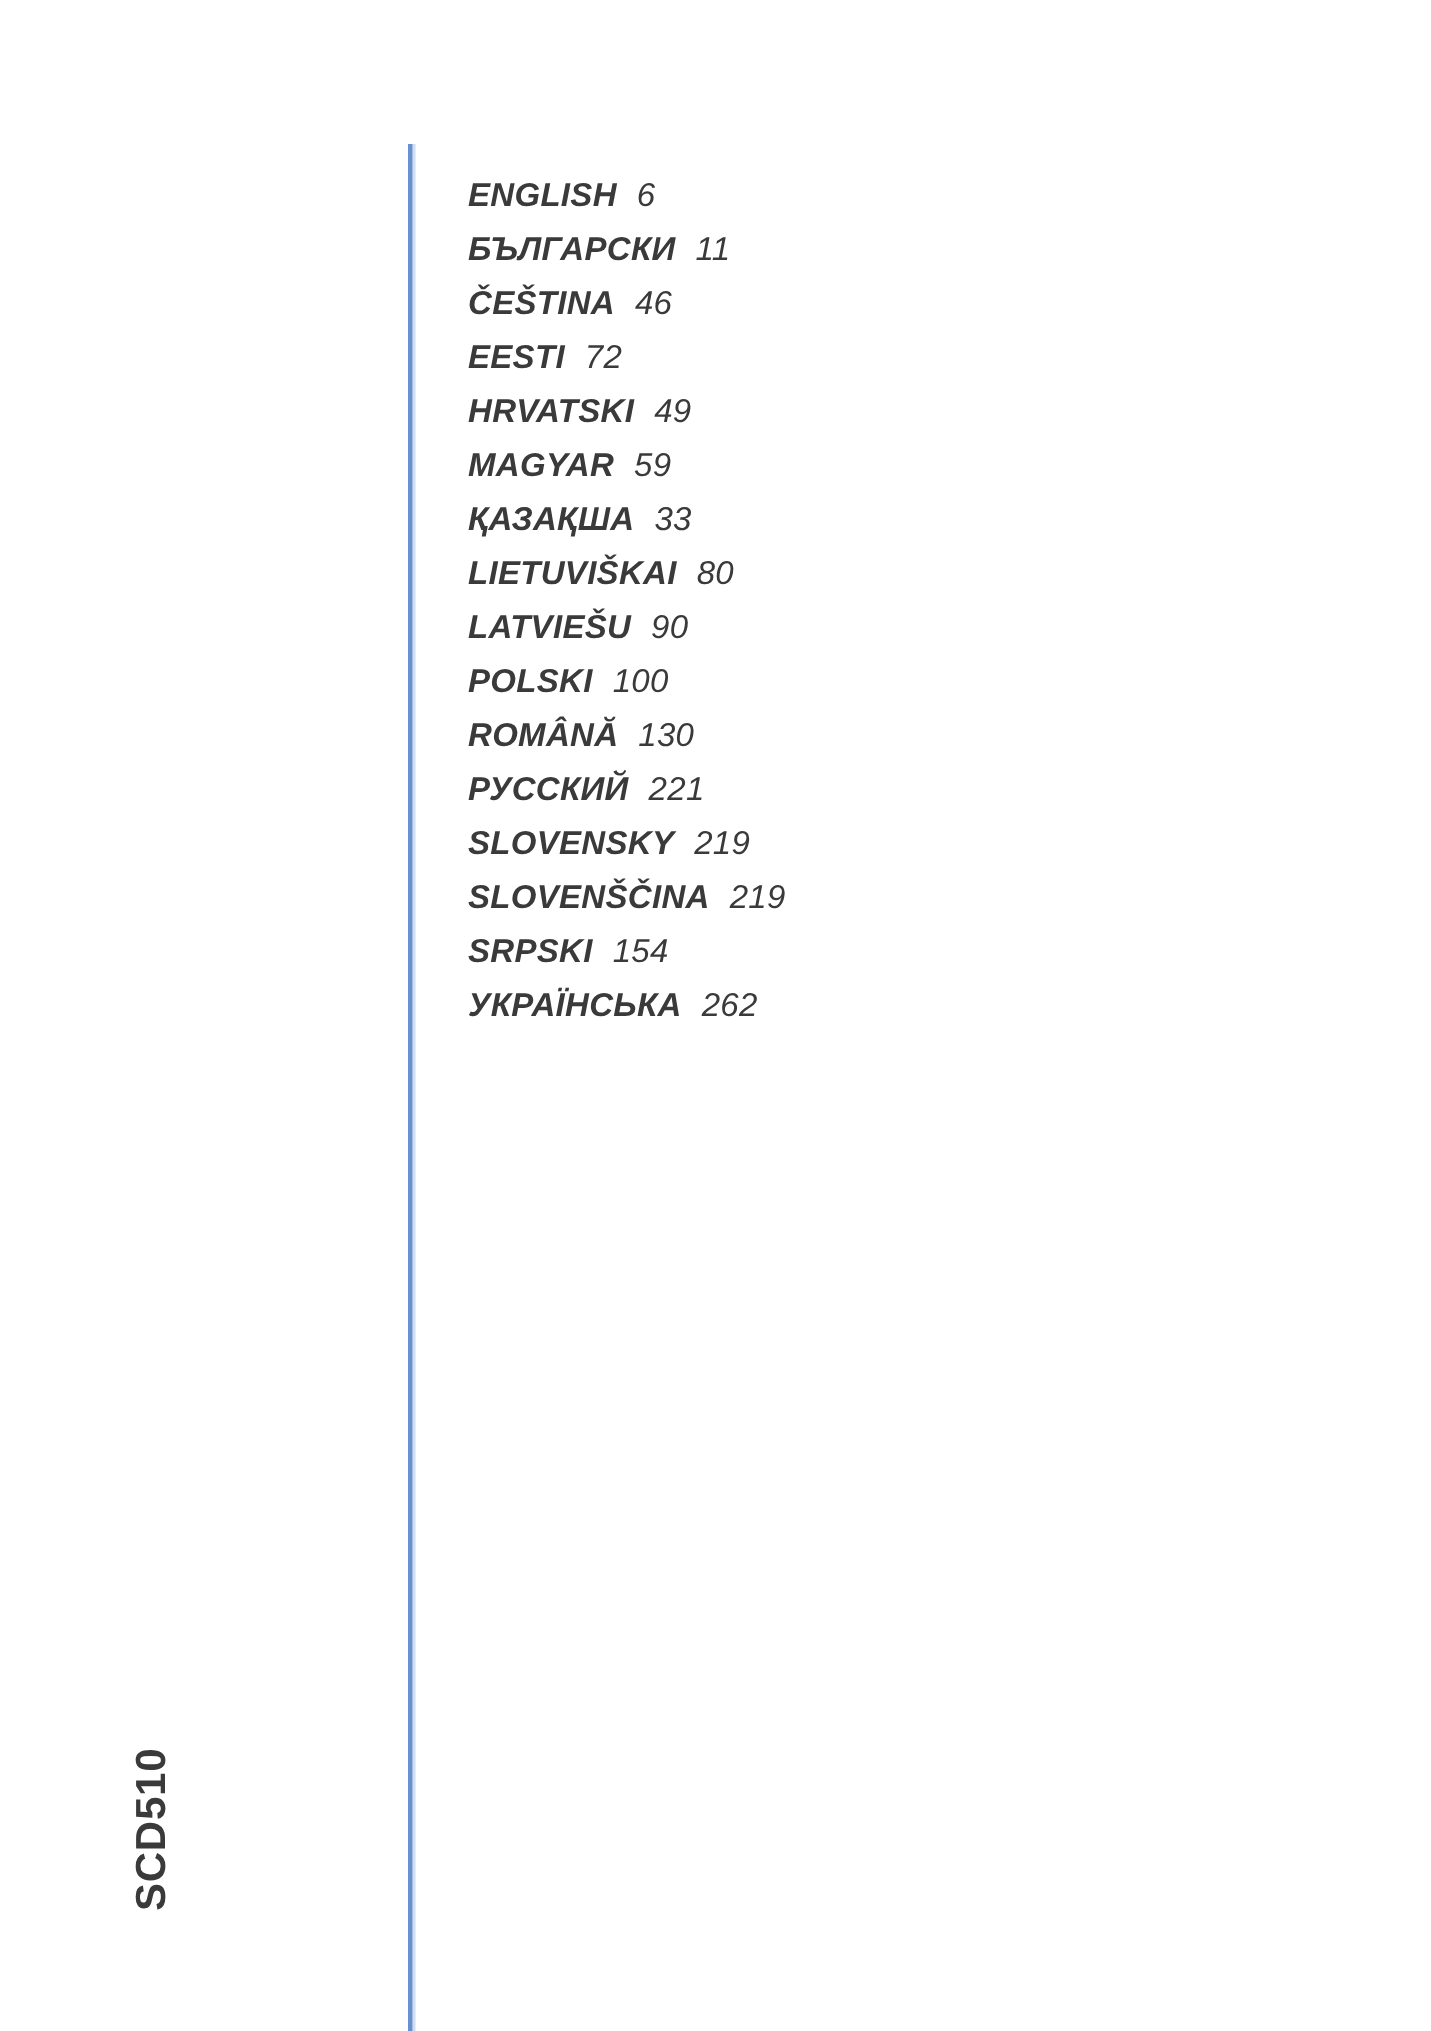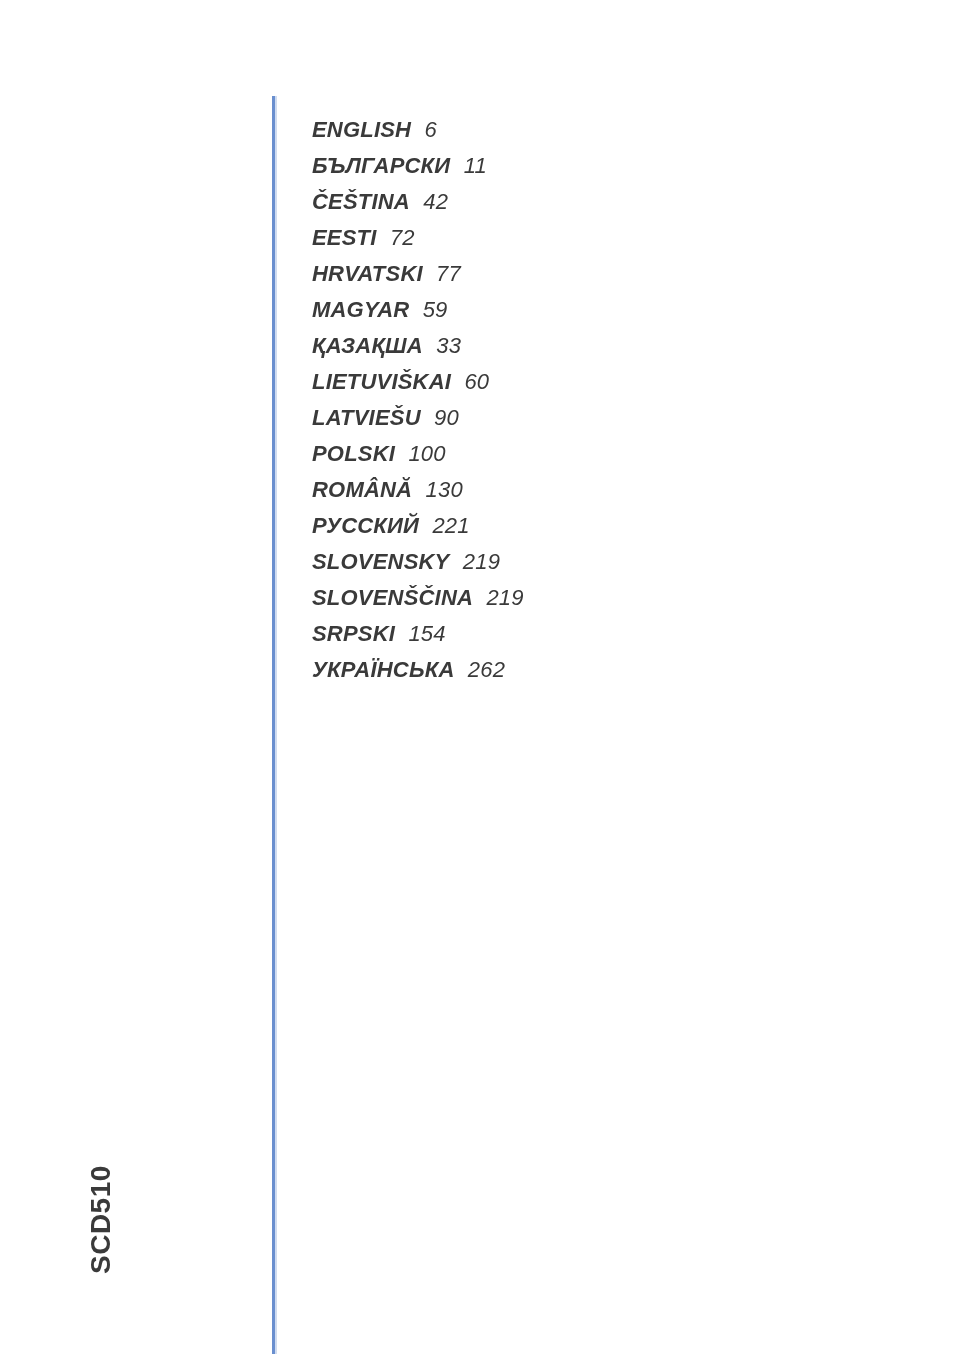--- a/index.html
+++ b/index.html
@@ -62,41 +62,41 @@
   <div class="toc-row">
     <span class="lang">ENGLISH</span>
     <span class="page">6</span>
   </div>
   <div class="toc-row">
     <span class="lang">БЪЛГАРСКИ</span>
     <span class="page">11</span>
   </div>
   <div class="toc-row">
     <span class="lang">ČEŠTINA</span>
-    <span class="page">42</span>
+    <span class="page">46</span>
   </div>
   <div class="toc-row">
     <span class="lang">EESTI</span>
     <span class="page">72</span>
   </div>
   <div class="toc-row">
     <span class="lang">HRVATSKI</span>
-    <span class="page">77</span>
+    <span class="page">49</span>
   </div>
   <div class="toc-row">
     <span class="lang">MAGYAR</span>
     <span class="page">59</span>
   </div>
   <div class="toc-row">
     <span class="lang">ҚАЗАҚША</span>
     <span class="page">33</span>
   </div>
   <div class="toc-row">
     <span class="lang">LIETUVIŠKAI</span>
-    <span class="page">60</span>
+    <span class="page">80</span>
   </div>
   <div class="toc-row">
     <span class="lang">LATVIEŠU</span>
     <span class="page">90</span>
   </div>
   <div class="toc-row">
     <span class="lang">POLSKI</span>
     <span class="page">100</span>
   </div>
   <div class="toc-row">

